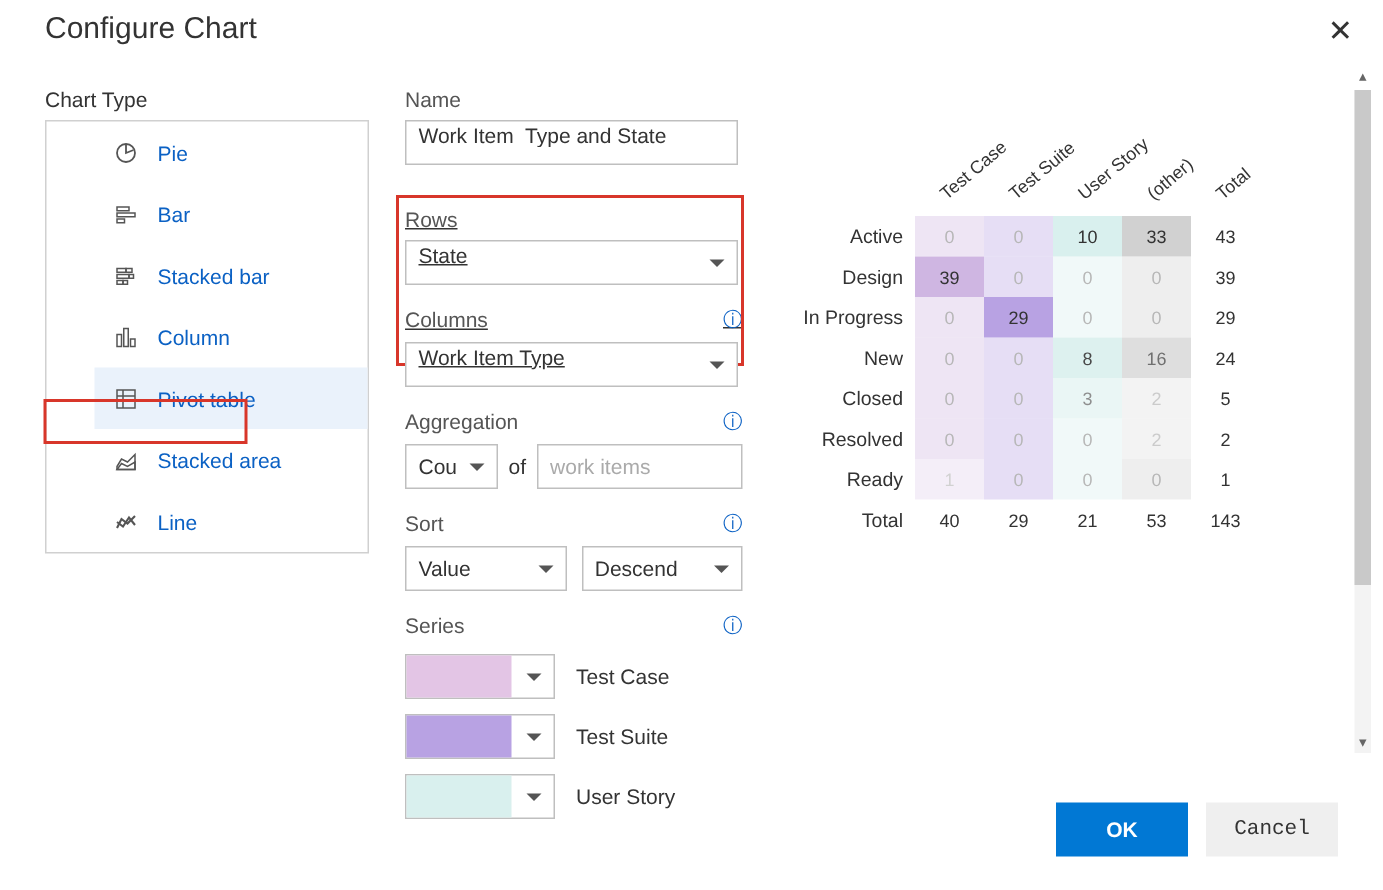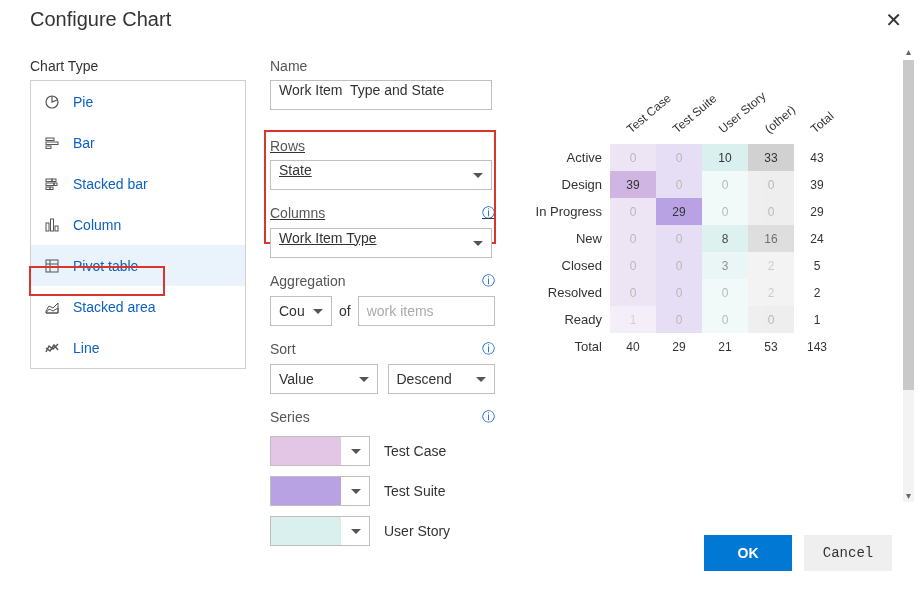--- a/index.html
+++ b/index.html
@@ -7,21 +7,21 @@
     margin: 0; padding: 0;
     font-family: "Segoe UI", Arial, sans-serif;
     font-size: 14px; color: #333;
     background: #fff;
   }
   .dialog { position: relative; width: 922px; height: 593px; overflow: hidden; }
   .dlg-title { position: absolute; top: 8px; left: 30px; font-size: 20px; font-weight: 400; color: #333; }
   .close-x { position: absolute; top: 8px; right: 20px; font-size: 20px; cursor: pointer; color: #333; }
 
   .ct-label { position: absolute; top: 58px; left: 30px; font-size: 14px; color: #333; }
-  .ct-list { position: absolute; top: 80px; left: 30px; width: 216px; border: 1px solid #d0d0d0; background: #fff; }
+  .ct-list { position: absolute; top: 80px; left: 30px; width: 216px; border: 1px solid #d0d0d0; background: #fff; padding-left: 32px; }
   .ct-item { display: flex; align-items: center; height: 41px; padding: 0 12px; cursor: pointer; }
   .ct-item .icon { width: 18px; height: 18px; margin-right: 12px; display: flex; align-items: center; justify-content: center; }
   .ct-item .icon svg { stroke: #555; fill: none; }
   .ct-item span.lbl { color: #0b61c4; }
   .ct-item.selected { background: #eaf2fb; }
 
   .hl-red { border: 2.5px solid #d8362a; position: absolute; pointer-events: none; }
 
   .form { position: absolute; top: 58px; left: 270px; width: 225px; }
   .f-label { font-size: 14px; color: #555; margin-top: 14px; display: flex; align-items: center; justify-content: space-between; }

